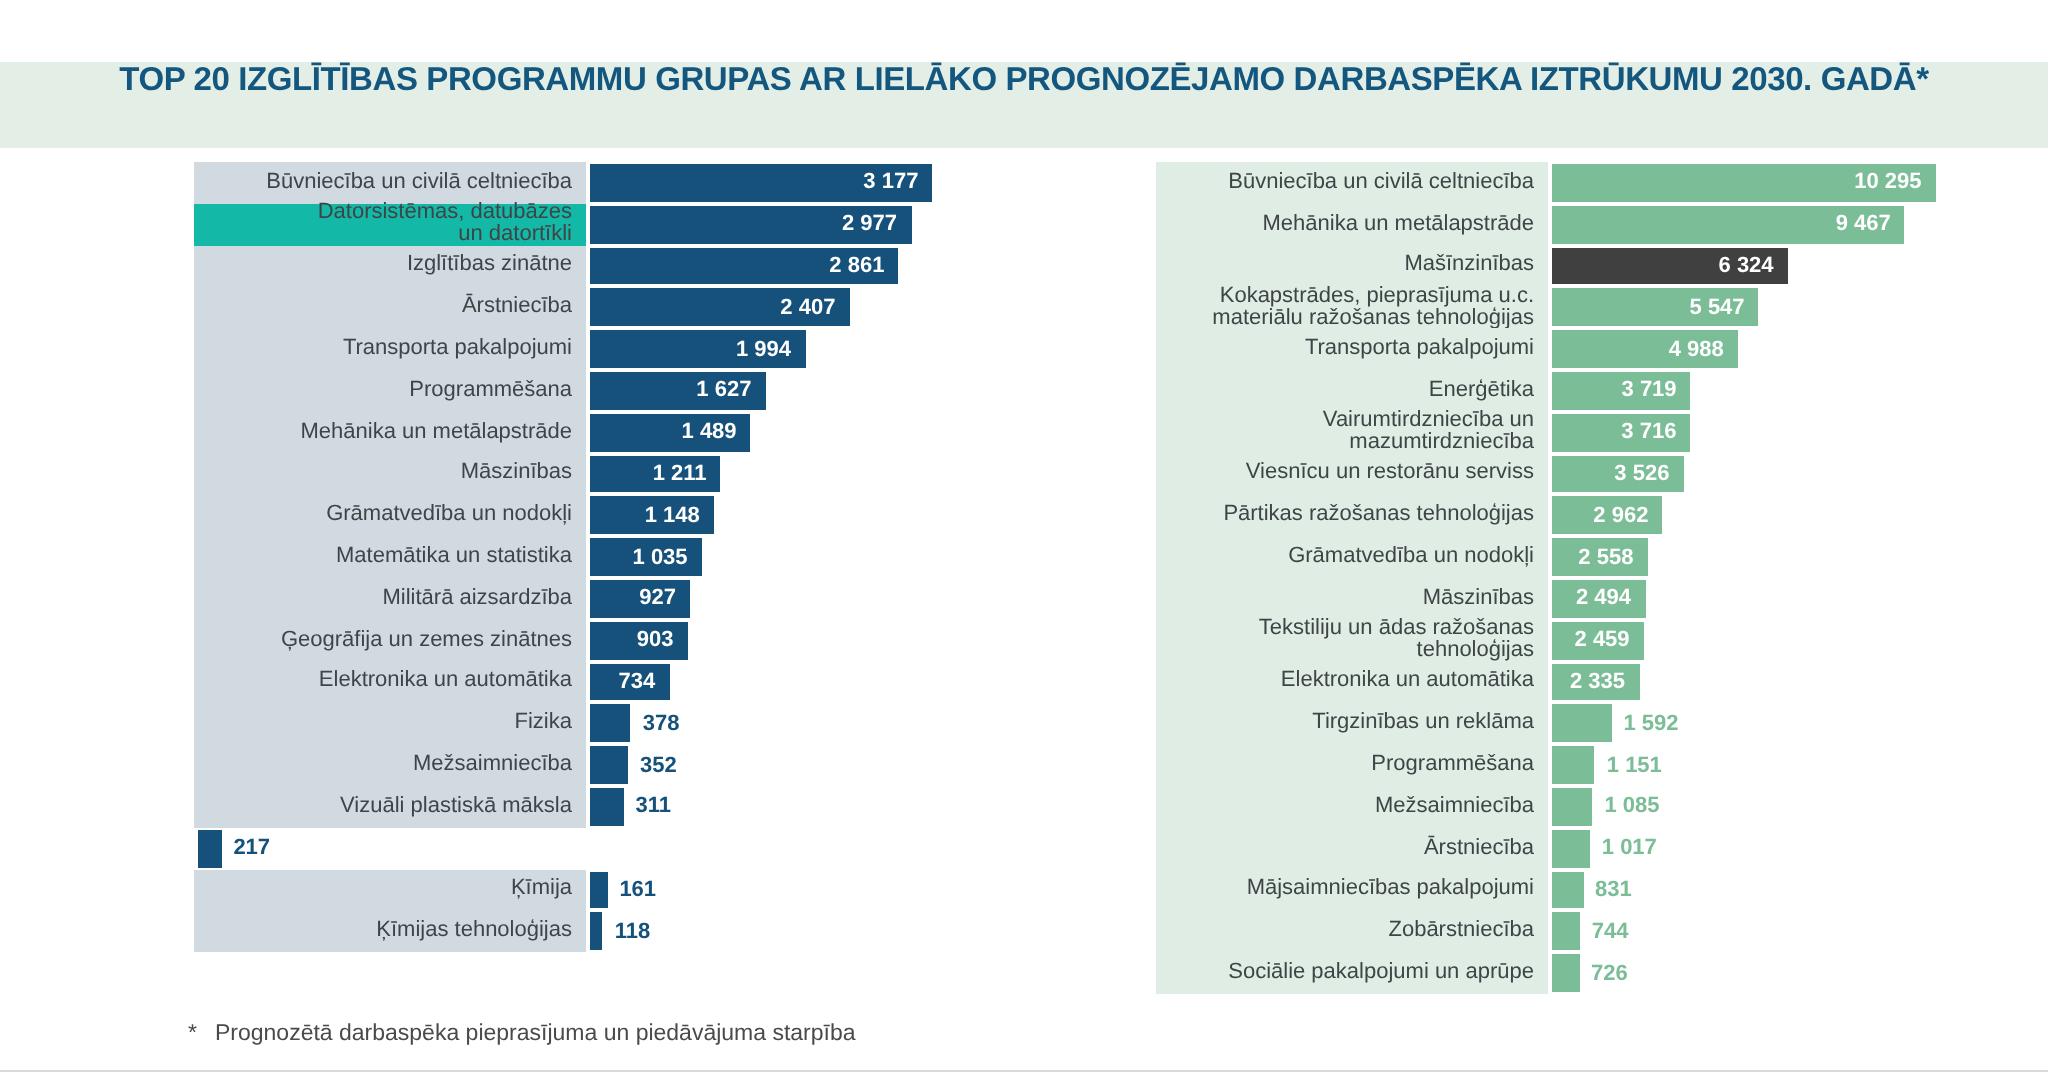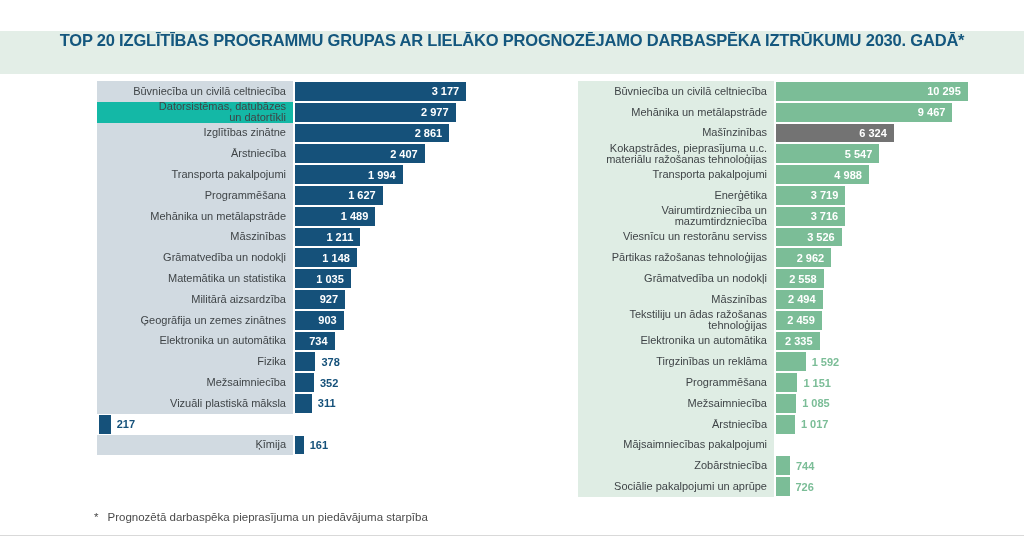--- a/index.html
+++ b/index.html
@@ -263,20 +263,27 @@
           <div class="bar" style="width: 11.7px; background: rgb(21, 81, 122);"></div>
         </div>
       </div>
       <div class="row">
         <div class="cat-label" style="background: rgb(209, 218, 225); color: rgb(63, 68, 71);">Ķīmija</div>
         <div class="bar-track">
           <span class="val out" style="left: 16.7px; color: rgb(21, 81, 122);">161</span>
           <div class="bar" style="width: 8.7px; background: rgb(21, 81, 122);"></div>
         </div>
       </div>
+      <div class="row">
+        <div class="cat-label" style="background: rgb(209, 218, 225); color: rgb(63, 68, 71);">Ķīmijas tehnoloģijas</div>
+        <div class="bar-track">
+          <span class="val out" style="left: 14.4px; color: rgb(21, 81, 122);">118</span>
+          <div class="bar" style="width: 6.4px; background: rgb(21, 81, 122);"></div>
+        </div>
+      </div>
     </div>
 
   <div class="vwrap" id="vwrap-1">
     <div class="vtitle" id="group-title-1" style="color: rgb(123, 189, 151);">Arodizglītība un profesionālā vidējā izglītība</div>
   </div>
 
   <div class="chart" id="chart-1">
       <div class="row">
         <div class="cat-label" style="background: rgb(223, 237, 228); color: rgb(63, 68, 71);">Būvniecība un civilā celtniecība</div>
         <div class="bar-track">
@@ -289,21 +296,21 @@
         <div class="cat-label" style="background: rgb(223, 237, 228); color: rgb(63, 68, 71);">Mehānika un metālapstrāde</div>
         <div class="bar-track">
           <div class="bar" style="width: 176.4px; background: rgb(123, 189, 151);">
             <span class="val in" style="color: rgb(255, 255, 255);">9 467</span>
           </div>
         </div>
       </div>
       <div class="row">
         <div class="cat-label" style="background: rgb(223, 237, 228); color: rgb(63, 68, 71);">Mašīnzinības</div>
         <div class="bar-track">
-          <div class="bar" style="width: 117.8px; background: #737373;">
+          <div class="bar" style="width: 117.8px; background: #404040;">
             <span class="val in" style="color: rgb(255, 255, 255);">6 324</span>
           </div>
         </div>
       </div>
       <div class="row">
         <div class="cat-label" style="background: rgb(223, 237, 228); color: rgb(63, 68, 71);">Kokapstrādes, pieprasījuma u.c. materiālu ražošanas tehnoloģijas</div>
         <div class="bar-track">
           <div class="bar" style="width: 103.3px; background: rgb(123, 189, 151);">
             <span class="val in" style="color: rgb(255, 255, 255);">5 547</span>
           </div>
@@ -404,20 +411,24 @@
       </div>
       <div class="row">
         <div class="cat-label" style="background: rgb(223, 237, 228); color: rgb(63, 68, 71);">Ārstniecība</div>
         <div class="bar-track">
           <span class="val out" style="left: 26.9px; color: rgb(123, 189, 151);">1 017</span>
           <div class="bar" style="width: 18.9px; background: rgb(123, 189, 151);"></div>
         </div>
       </div>
       <div class="row">
         <div class="cat-label" style="background: rgb(223, 237, 228); color: rgb(63, 68, 71);">Mājsaimniecības pakalpojumi</div>
+        <div class="bar-track">
+          <span class="val out" style="left: 23.5px; color: rgb(123, 189, 151);">831</span>
+          <div class="bar" style="width: 15.5px; background: rgb(123, 189, 151);"></div>
+        </div>
       </div>
       <div class="row">
         <div class="cat-label" style="background: rgb(223, 237, 228); color: rgb(63, 68, 71);">Zobārstniecība</div>
         <div class="bar-track">
           <span class="val out" style="left: 21.9px; color: rgb(123, 189, 151);">744</span>
           <div class="bar" style="width: 13.9px; background: rgb(123, 189, 151);"></div>
         </div>
       </div>
       <div class="row">
         <div class="cat-label" style="background: rgb(223, 237, 228); color: rgb(63, 68, 71);">Sociālie pakalpojumi un aprūpe</div>

